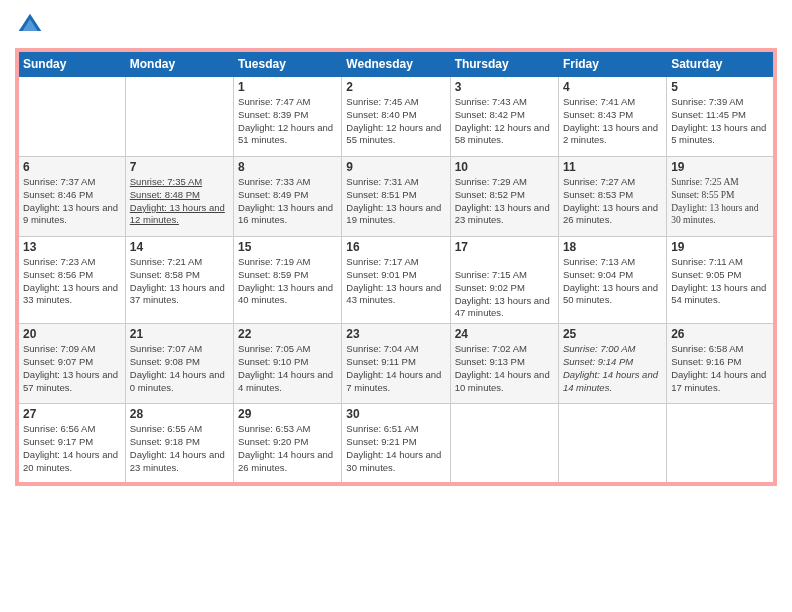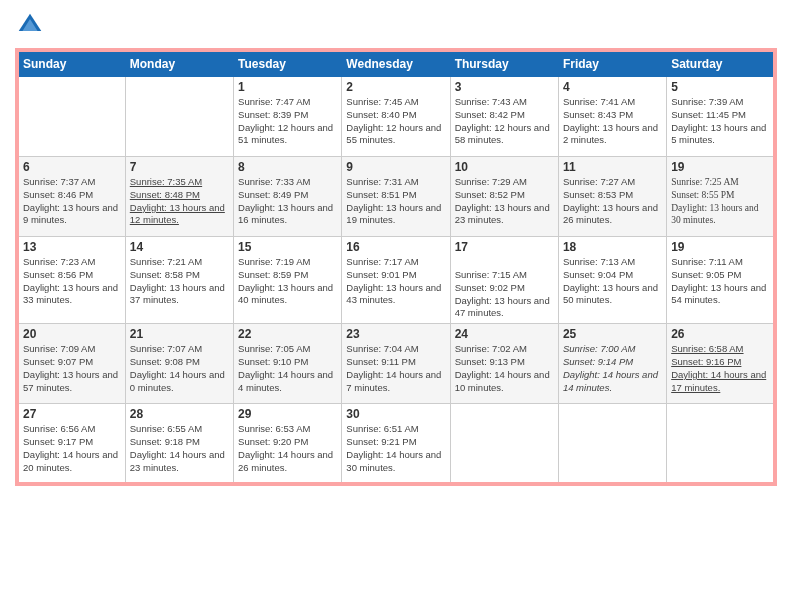--- a/index.html
+++ b/index.html
@@ -293,21 +293,21 @@
 Daylight: 14 hours and 10 minutes.</div>
           </td>
           <td>
             <div class="day-number">25</div>
             <div class="day-info" style="white-space: pre-line; font-style: italic;">Sunrise: 7:00 AM
 Sunset: 9:14 PM
 Daylight: 14 hours and 14 minutes.</div>
           </td>
           <td>
             <div class="day-number">26</div>
-            <div class="day-info" style="white-space: pre-line; text-decoration: underline;">Sunrise: 6:58 AM
+            <div class="day-info" style="white-space: pre-line;">Sunrise: 6:58 AM
 Sunset: 9:16 PM
 Daylight: 14 hours and 17 minutes.</div>
           </td>
         </tr>
         <tr>
           <td>
             <div class="day-number">27</div>
             <div class="day-info" style="white-space: pre-line;">Sunrise: 6:56 AM
 Sunset: 9:17 PM
 Daylight: 14 hours and 20 minutes.</div>

